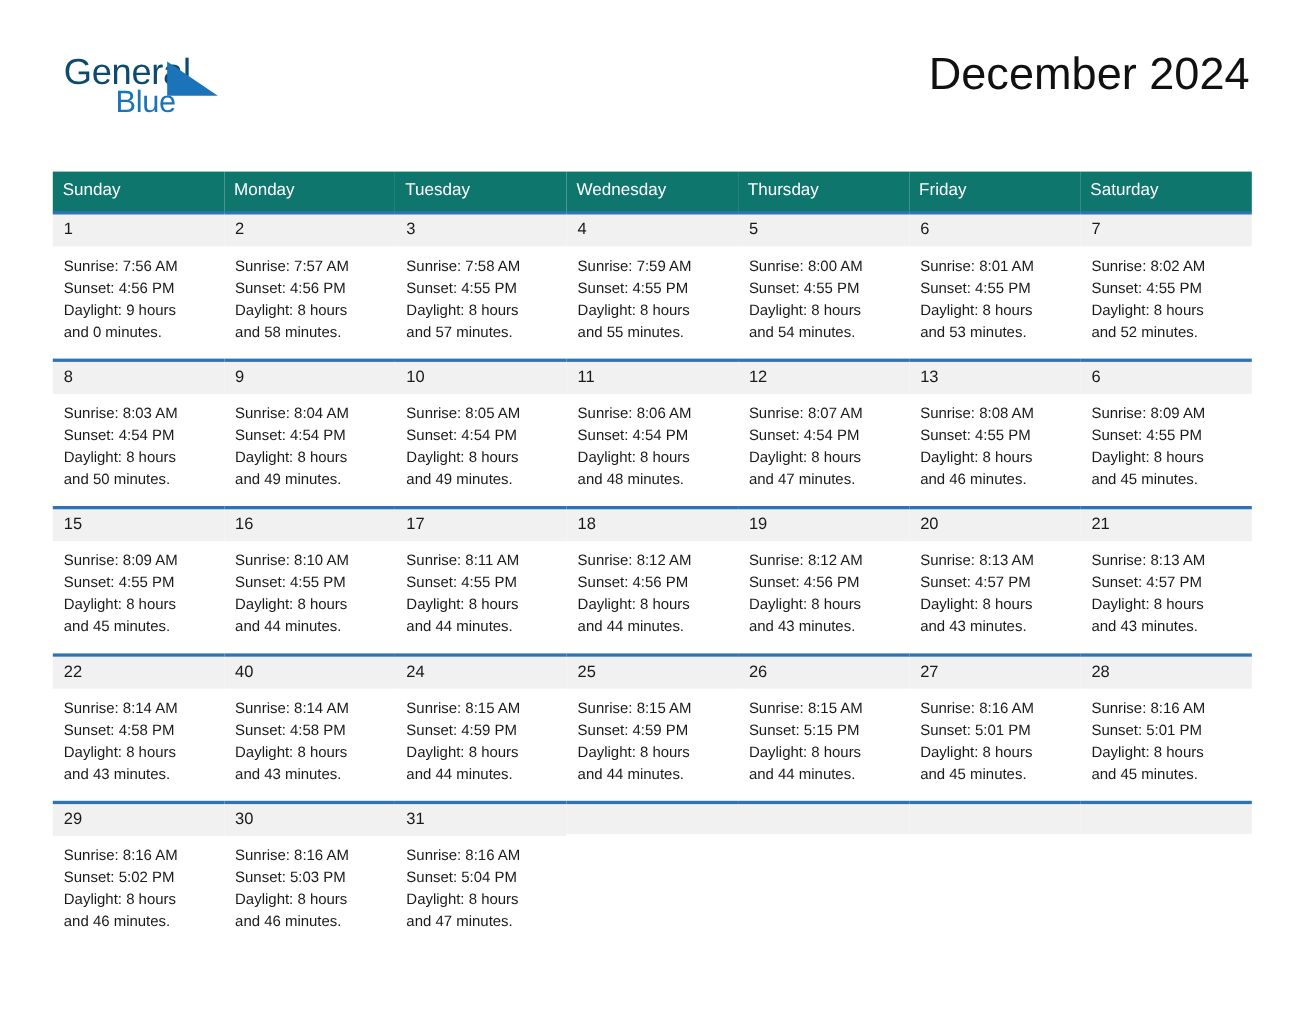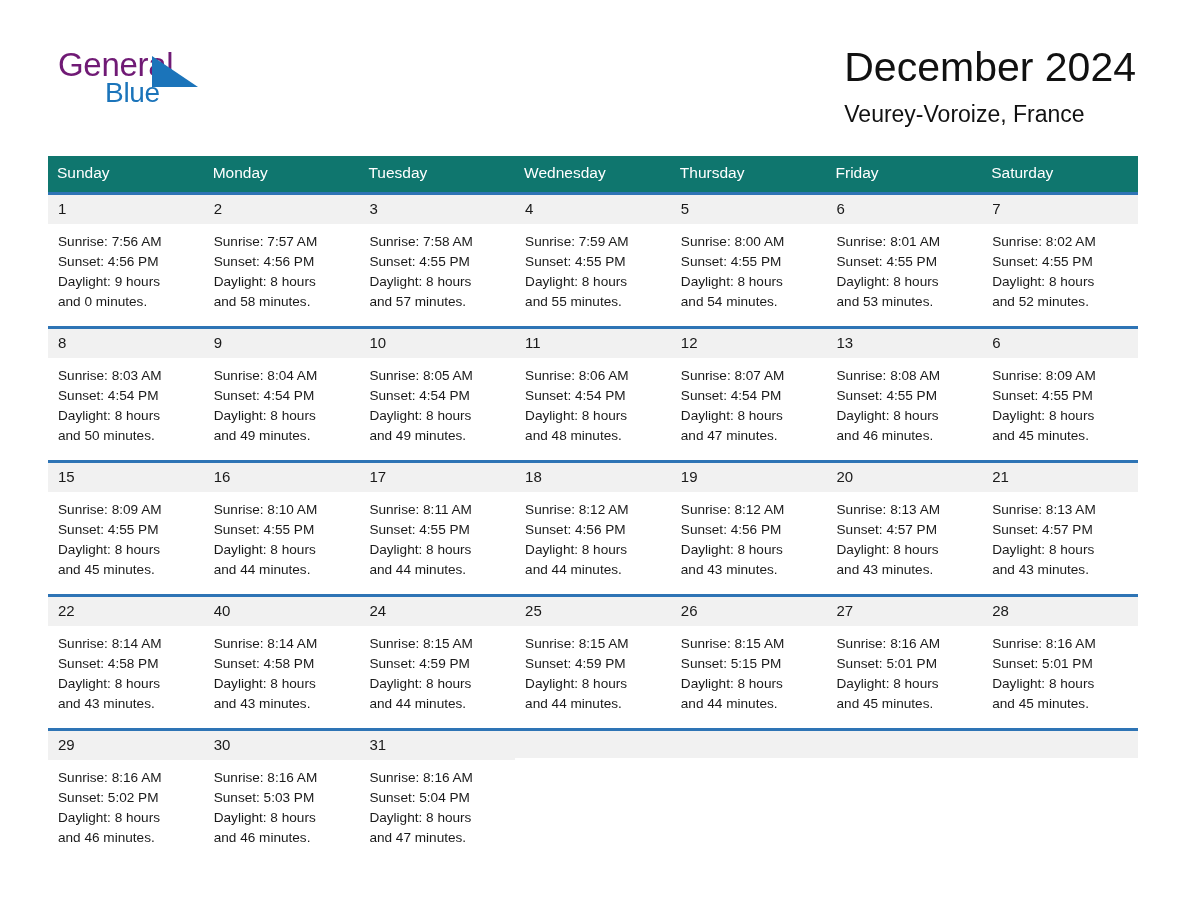--- a/index.html
+++ b/index.html
@@ -34,21 +34,21 @@
     top: 48px;
     width: 200px;
     height: 68px;
   }
   .brand-general {
     position: absolute;
     left: 0;
     top: 0;
     font-size: 33px;
     letter-spacing: -0.3px;
-    color: #701a75;
+    color: #0c4a6e;
     font-family: "Liberation Sans", sans-serif;
     line-height: 1;
   }
   .brand-triangle {
     position: absolute;
     left: 94px;
     top: 8px;
     width: 0;
     height: 0;
     border-left: 46px solid #1b74ba;
@@ -60,21 +60,21 @@
     top: 31px;
     font-size: 28px;
     letter-spacing: -0.3px;
     color: #1b74ba;
     line-height: 1;
   }
   .title-block {
     position: absolute;
     right: 52px;
     top: 44px;
-    text-align: left;
+    text-align: right;
   }
   .cal-title {
     font-size: 41px;
     font-weight: normal;
     color: #111111;
     line-height: 1.15;
     margin: 0;
     letter-spacing: 0px;
   }
   .cal-subtitle {
@@ -142,21 +142,20 @@
   <div class="masthead">
 
     <div class="brand">
       <span class="brand-general">General</span>
       <span class="brand-triangle"></span>
       <span class="brand-blue">Blue</span>
     </div>
 
     <div class="title-block">
       <h1 class="cal-title">December 2024</h1>
-      <div class="cal-subtitle">Veurey-Voroize, France</div>
     </div>
 
   </div>
 
   <table class="calendar">
     <thead>
       <tr>
         <th>Sunday</th>
         <th>Monday</th>
         <th>Tuesday</th>

